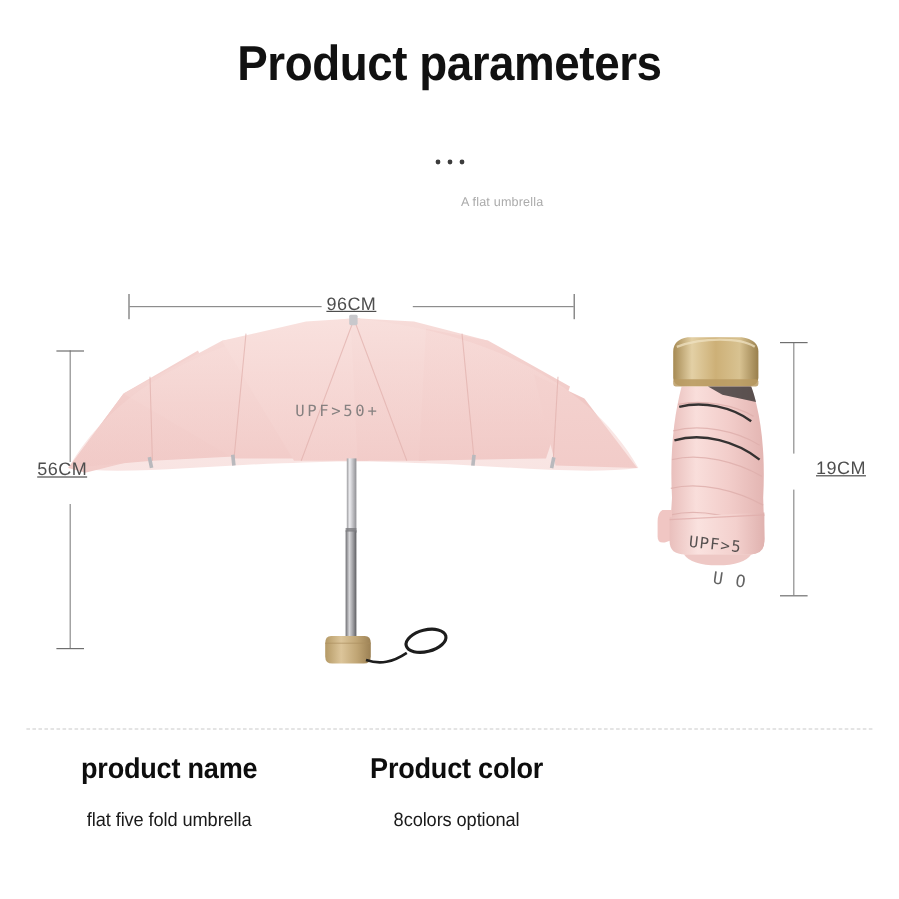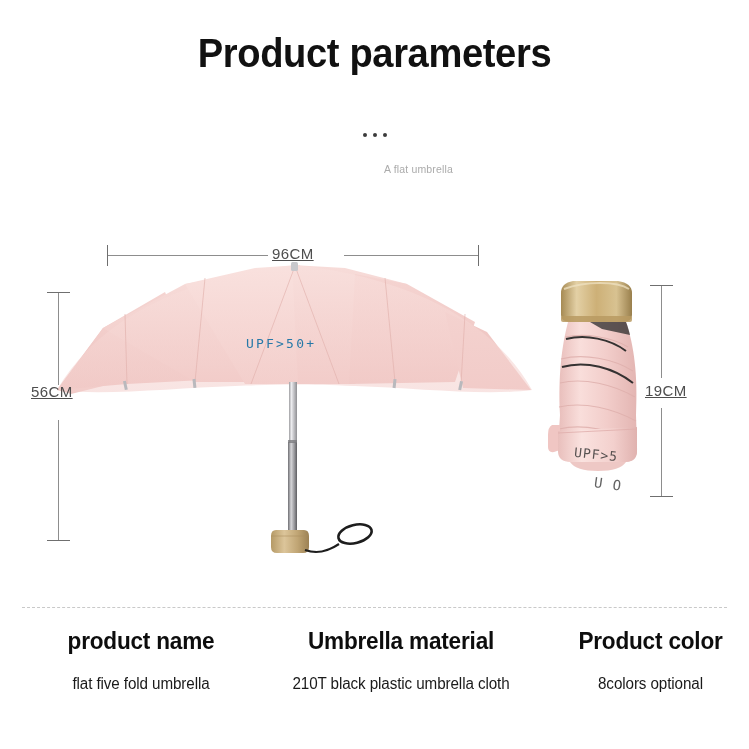--- a/index.html
+++ b/index.html
@@ -115,21 +115,21 @@
   #dim56 .seg-b { left: 58px; top: 420px; height: 120px; }
   #dim56 .cap-t { left: 47px; top: 292px; width: 23px; }
   #dim56 .cap-b { left: 47px; top: 540px; width: 23px; }
   #dim56 .dim-label { left: 31px; top: 383px; }
 
   
   #dim19 .seg-t { left: 661px; top: 285px; height: 93px; }
   #dim19 .seg-b { left: 661px; top: 408px; height: 88px; }
   #dim19 .cap-t { left: 650px; top: 285px; width: 23px; }
   #dim19 .cap-b { left: 650px; top: 496px; width: 23px; }
-  #dim19 .dim-label { left: 645px; top: 382px; }
+  #dim19 .dim-label { left: 680px; top: 382px; }
 
   
   .divider {
     position: absolute;
     left: 22px;
     top: 607px;
     width: 705px;
     border-top: 1px dashed #c9c9c9;
   }
 
@@ -173,21 +173,21 @@
     position: absolute;
     left: 55px;
     top: 262px;
   }
   .upf-open {
     position: absolute;
     left: 246px;
     top: 336px;
     font-family: "DejaVu Sans Mono", monospace;
     font-size: 13px;
-    color: #0369a1;
+    color: #737373;
     letter-spacing: 2.2px;
     opacity: 0.85;
   }
 
   
   .folded-umbrella {
     position: absolute;
     left: 540px;
     top: 275px;
   }
@@ -404,23 +404,19 @@
     </div>
   </div>
 
   <div class="divider"></div>
 
   <div class="specs">
     <div class="spec-col c1">
       <div class="spec-head">product name</div>
       <div class="spec-val">flat five fold umbrella</div>
     </div>
-    <div class="spec-col c2">
-      <div class="spec-head">Umbrella material</div>
-      <div class="spec-val">210T black plastic umbrella cloth</div>
-    </div>
     <div class="spec-col c3">
       <div class="spec-head">Product color</div>
       <div class="spec-val">8colors optional</div>
     </div>
   </div>
 
 </div>
 
 </body></html>

